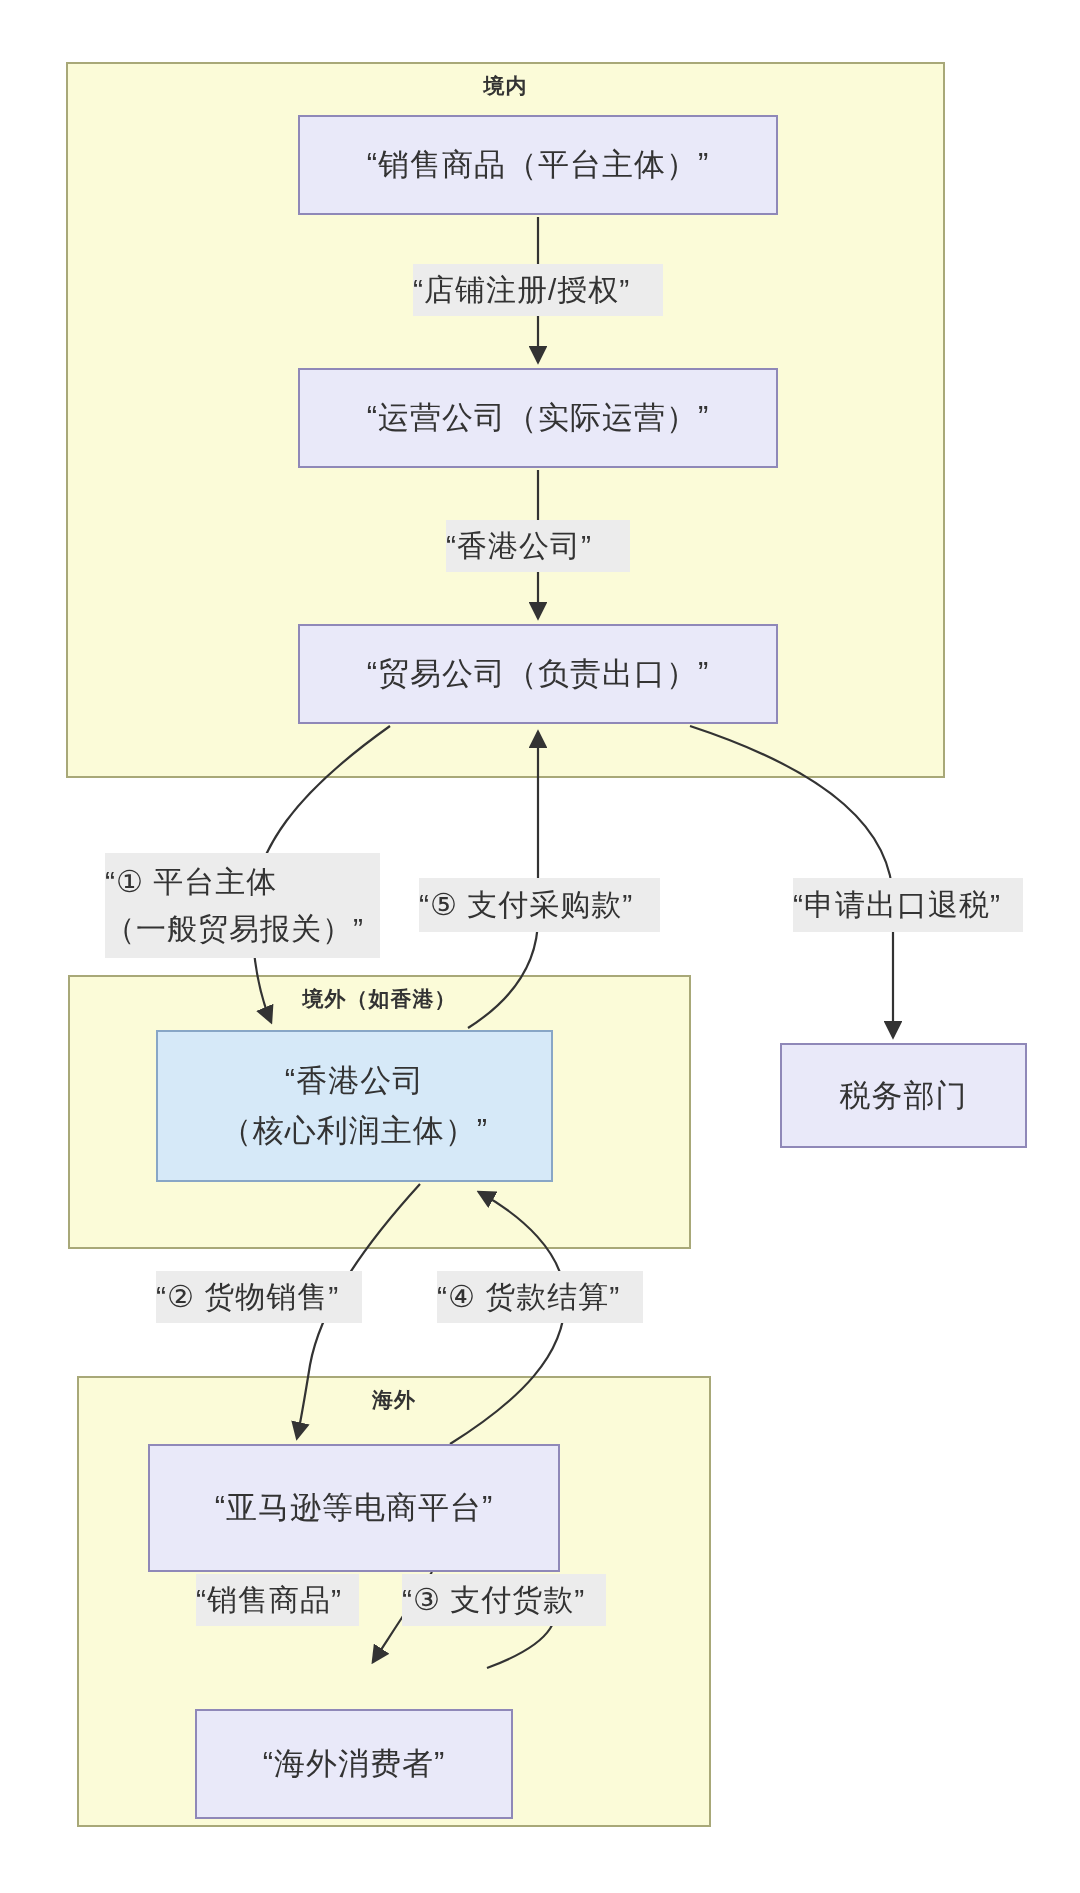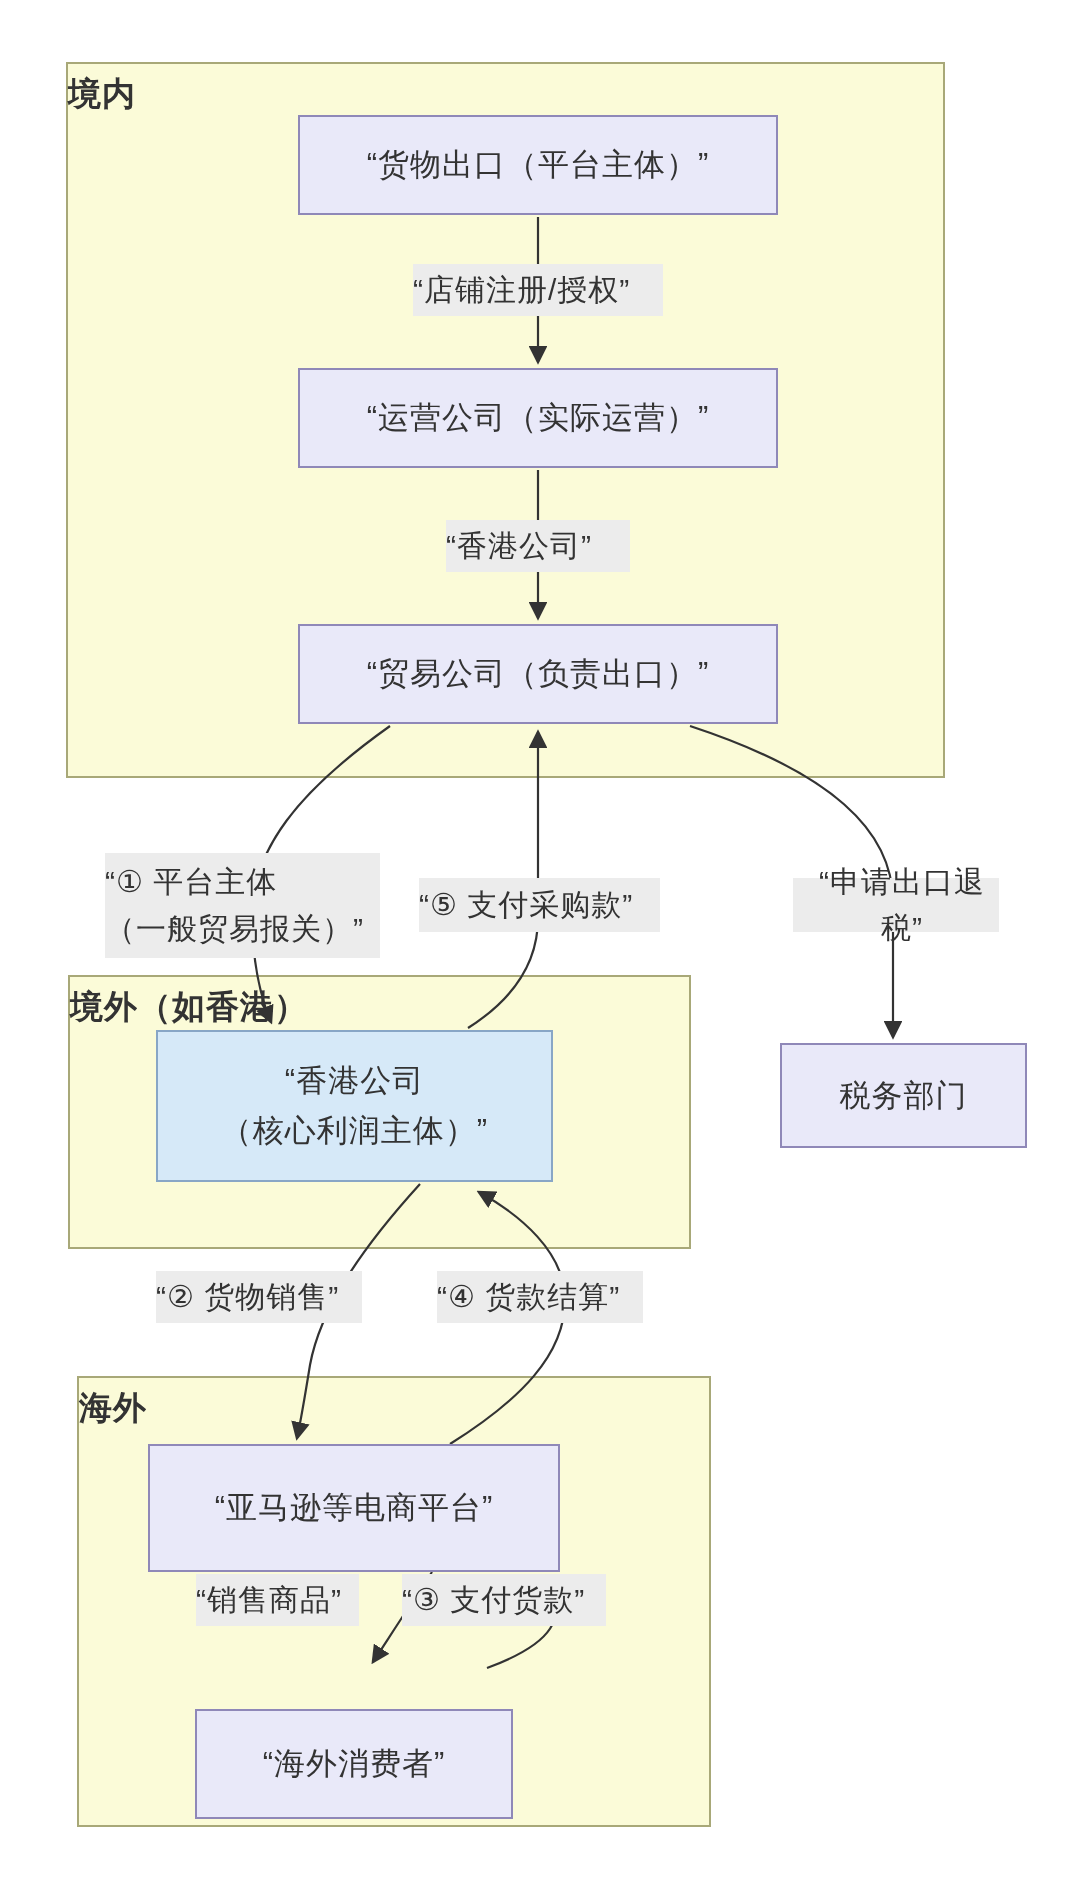--- a/index.html
+++ b/index.html
@@ -9,21 +9,21 @@
     --label-bg:#ececec; --text:#333333; --arrow:#333333; --page-bg:#ffffff;
   }
   html,body{margin:0;padding:0;background:#fff;}
   .page{position:relative;width:1080px;height:1893px;background:var(--page-bg);
         font-family:"Liberation Sans","DejaVu Sans",sans-serif;color:var(--text);overflow:hidden;}
   .edges{position:absolute;left:0;top:0;z-index:2;}
   .edge{stroke:var(--arrow);stroke-width:2.2;fill:none;}
   .arrowhead{fill:var(--arrow);}
   .container{position:absolute;background:var(--container-fill);border:2px solid var(--container-border);
              box-sizing:border-box;z-index:1;}
-  .ctitle{position:absolute;left:0;right:0;top:8px;text-align:left;font-size:33px;font-weight:600;
+  .ctitle{position:absolute;left:0;right:0;top:8px;text-align:center;font-size:21px;font-weight:600;
           color:var(--text);letter-spacing:1px;}
   .node{position:absolute;background:var(--node-fill);border:2px solid var(--node-border);
         box-sizing:border-box;z-index:3;display:flex;flex-direction:column;align-items:center;
         justify-content:center;text-align:center;font-size:31px;font-weight:500;letter-spacing:1px;
         line-height:1.6;}
   .node.hk{background:var(--hk-fill);border-color:var(--hk-border);}
   .elabel{position:absolute;background:var(--label-bg);z-index:4;display:flex;flex-direction:column;
           align-items:flex-start;justify-content:center;text-align:center;font-size:30px;font-weight:500;
           letter-spacing:1px;line-height:1.55;box-sizing:border-box;}
 </style>
@@ -53,21 +53,21 @@
     <path class="edge" d="M390,726 C300,790 250,850 252,920 C253,962 260,996 271,1022" marker-end="url(#arw)"></path>
     <path class="edge" d="M468,1028 C512,1000 538,965 538,918 L538,732" marker-end="url(#arw)"></path>
     <path class="edge" d="M690,726 C830,772 893,830 893,902 L893,1037" marker-end="url(#arw)"></path>
     <path class="edge" d="M420,1184 C360,1250 320,1310 310,1365 C305,1396 301,1420 297,1438" marker-end="url(#arw)"></path>
     <path class="edge" d="M450,1444 C520,1400 565,1355 565,1300 C565,1252 520,1215 479,1192" marker-end="url(#arw)"></path>
     <path class="edge" d="M432,1572 C410,1605 390,1636 373,1662" marker-end="url(#arw)"></path>
     <path class="edge" d="M487,1668 C552,1644 572,1616 542,1580" marker-end="url(#arw)"></path>
   </svg>
 
   <div class="node" style="left:298px;top:115px;width:480px;height:100px;">
-    <span>“货物出口（平台主体）”</span>
+    <span>“销售商品（平台主体）”</span>
   </div>
   <div class="node" style="left:298px;top:368px;width:480px;height:100px;">
     <span>“运营公司（实际运营）”</span>
   </div>
   <div class="node" style="left:298px;top:624px;width:480px;height:100px;">
     <span>“贸易公司（负责出口）”</span>
   </div>
   <div class="node hk" style="left:156px;top:1030px;width:397px;height:152px;">
     <span>“香港公司</span>
     <span>（核心利润主体）”</span>
@@ -88,21 +88,21 @@
   <div class="elabel" style="left:446px;top:520px;width:184px;height:52px;">
     <span>“香港公司”</span>
   </div>
   <div class="elabel" style="left:105px;top:853px;width:275px;height:105px;">
     <span>“① 平台主体</span>
     <span>（一般贸易报关）”</span>
   </div>
   <div class="elabel" style="left:419px;top:878px;width:241px;height:54px;">
     <span>“⑤ 支付采购款”</span>
   </div>
-  <div class="elabel" style="left:793px;top:878px;width:206px;height:54px;padding-left:12px;">
+  <div class="elabel" style="left:793px;top:878px;width:230px;height:54px;">
     <span>“申请出口退税”</span>
   </div>
   <div class="elabel" style="left:156px;top:1271px;width:206px;height:52px;">
     <span>“② 货物销售”</span>
   </div>
   <div class="elabel" style="left:437px;top:1271px;width:206px;height:52px;">
     <span>“④ 货款结算”</span>
   </div>
   <div class="elabel" style="left:196px;top:1574px;width:163px;height:52px;">
     <span>“销售商品”</span>

